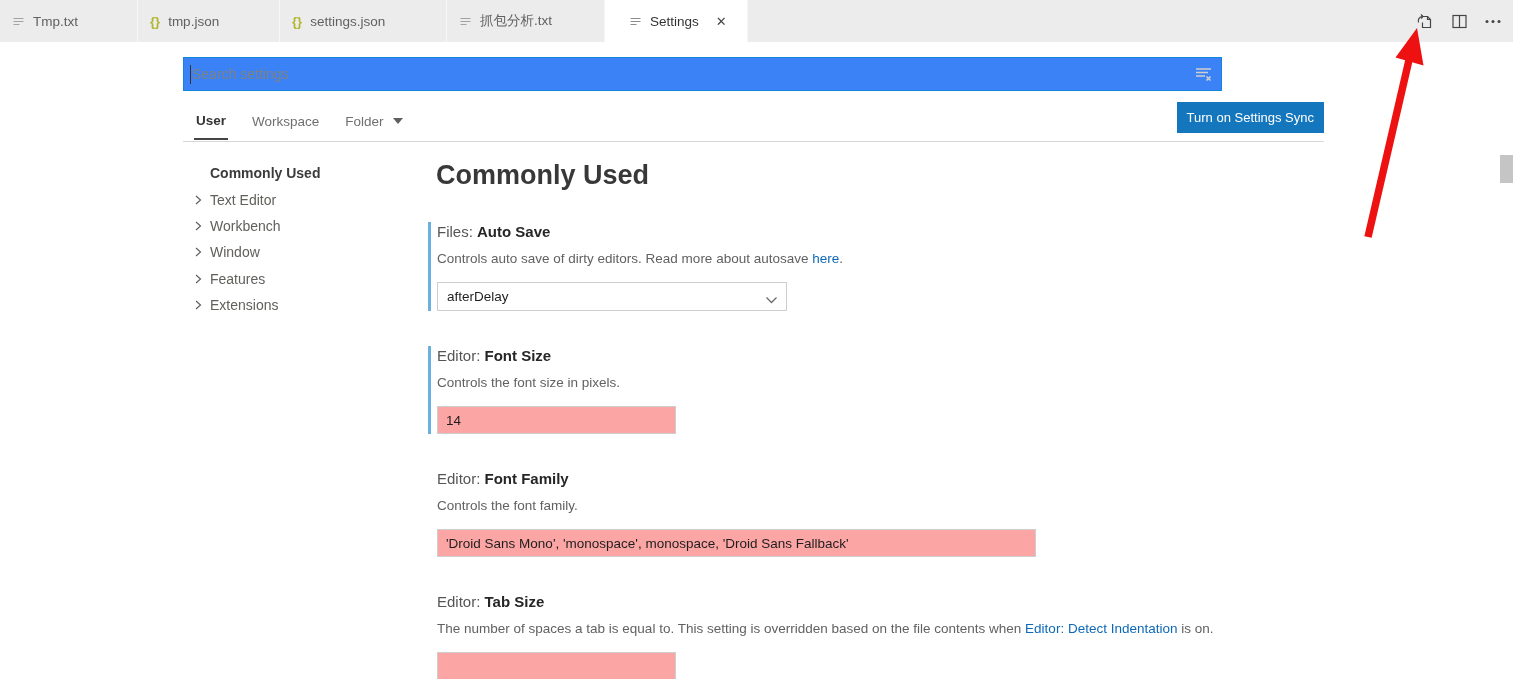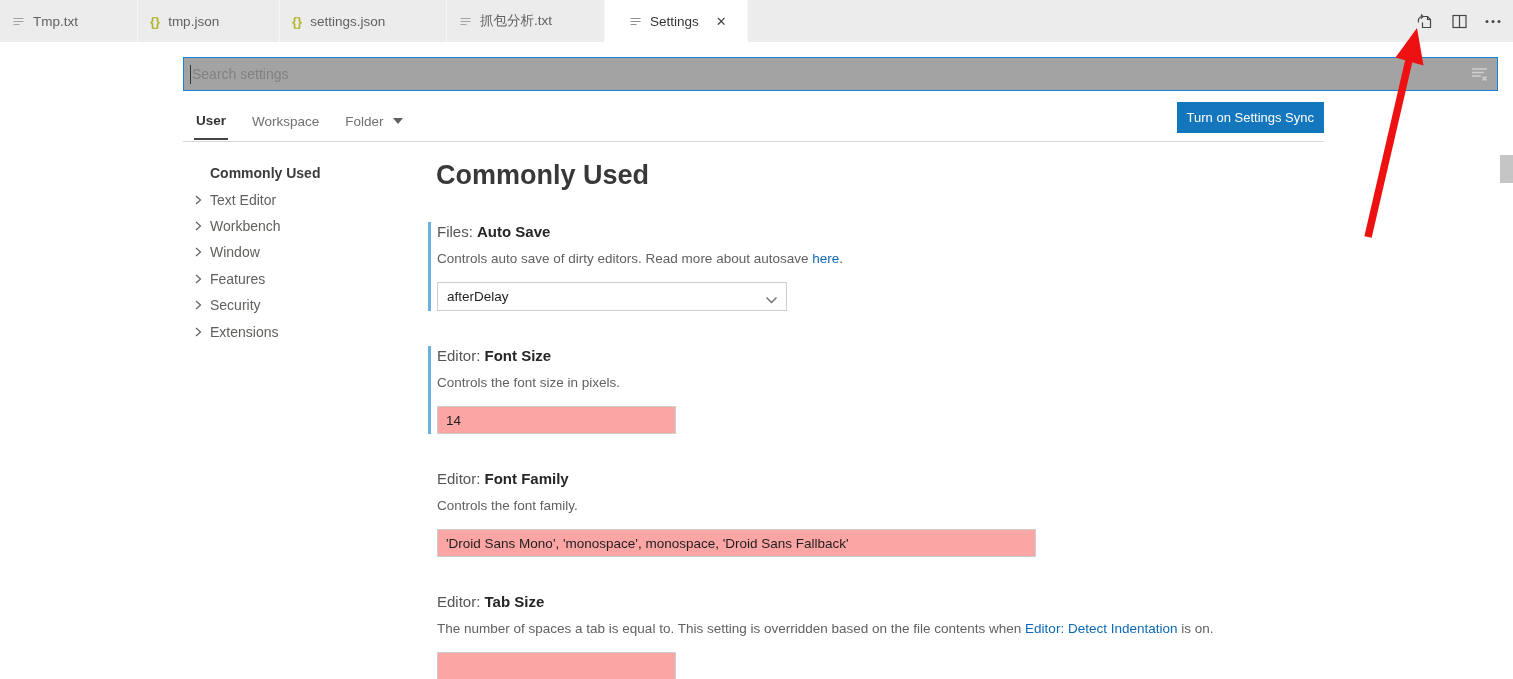--- a/index.html
+++ b/index.html
@@ -12,22 +12,22 @@
   .tab { height:42px; display:flex; align-items:center; padding:0 12px; gap:8px;
     background:#ececec; border-right:1px solid #f7f7f7; font-size:13.5px; color:#616161; cursor:pointer; }
   .tab.active { background:#ffffff; color:#333;padding-left:24px; }
   .tab .ticon { display:inline-flex; flex:none; }
   .json-glyph { color:#b0b52c; font-weight:700; font-size:13px; letter-spacing:0; }
   .close-x { margin-left:6px; color:#474747; font-size:13px; line-height:1; padding:2px 3px; border-radius:3px; }
   .tab-actions { position:absolute; right:12px; top:0; height:42px; display:flex; align-items:center; gap:17px; }
   .action-btn { display:inline-flex; align-items:center; justify-content:center; cursor:pointer; }
 
   
-  .search-box { position:absolute; left:183px; top:57px; width:1315px; height:34px;
-    border:1.5px solid #1584dc; background:#a3a3a3; }
+  .search-box { position:absolute; left:183px; top:57px; width:1039px; height:34px;
+    border:1.5px solid #1584dc; background:#3b82f6; }
   .search-input { position:absolute; inset:0; width:100%; height:100%; border:none; outline:none;
     padding-left:8px; font-size:14px; color:#333; font-family:inherit; background:transparent; }
   .search-input::placeholder { color:#818181; opacity:1; }
   .caret-bar { position:absolute; left:6px; top:7px; width:1.3px; height:19px; background:#333; }
   .filter-btn { position:absolute; right:8px; top:7px; width:20px; height:18px; display:flex;
     align-items:center; justify-content:center; cursor:pointer; }
 
   .scope-row { position:absolute; left:183px; top:102px; height:38px; display:flex; align-items:center; }
   .scope-tab { position:relative; height:38px; display:flex; align-items:center; gap:6px;
     margin:0 11px; padding:0 2px; font-size:13.5px; color:#6f6f6f; cursor:pointer; }
@@ -202,28 +202,20 @@
           </svg>
         </span>
       <span>Features</span>
     </div>
     <div class="tree-item">
       <span class="chev">
           <svg width="10" height="10" viewBox="0 0 10 10" fill="none">
             <path d="M3 1l4.5 4L3 9" stroke="#61605c" stroke-width="1.2"></path>
           </svg>
         </span>
-      <span>Security</span>
-    </div>
-    <div class="tree-item">
-      <span class="chev">
-          <svg width="10" height="10" viewBox="0 0 10 10" fill="none">
-            <path d="M3 1l4.5 4L3 9" stroke="#61605c" stroke-width="1.2"></path>
-          </svg>
-        </span>
       <span>Extensions</span>
     </div>
   </div>
 
   <h1 class="content-heading">Commonly Used</h1>
 
   <div class="setting modified" style="top:220px">
     <div class="setting-title">
       <span class="cat">Files:</span>
       <span class="name">Auto Save</span>

